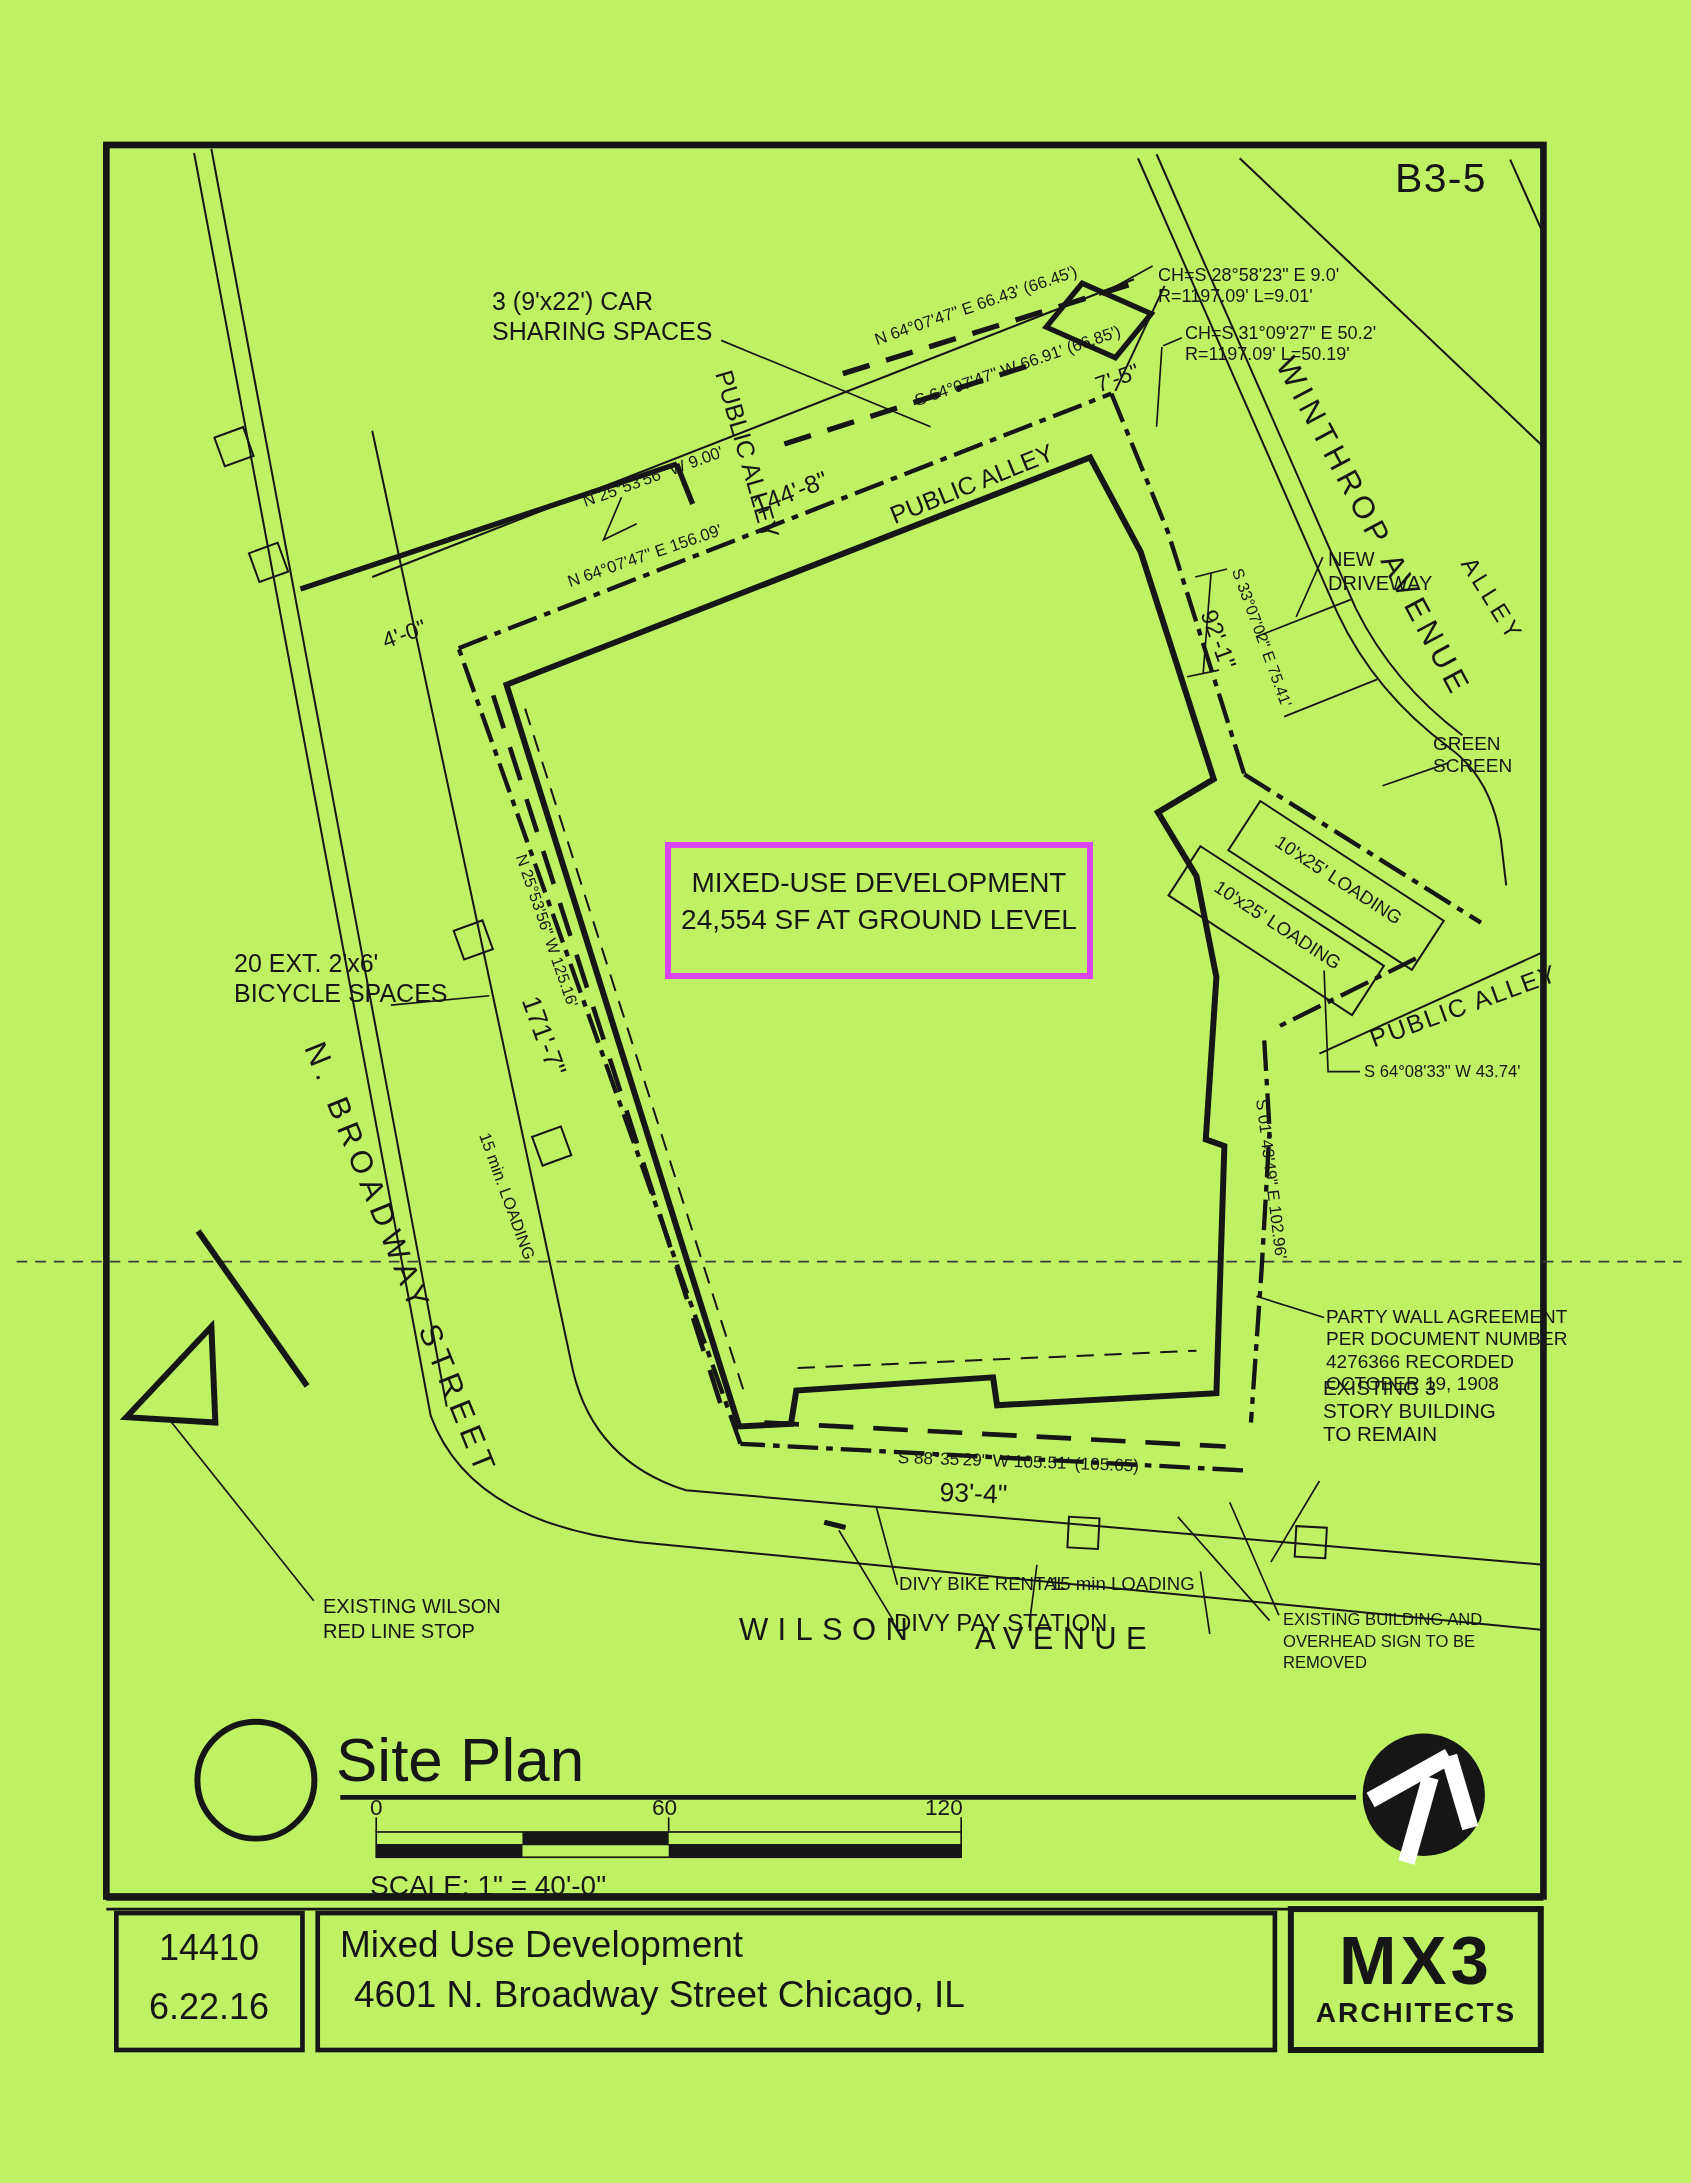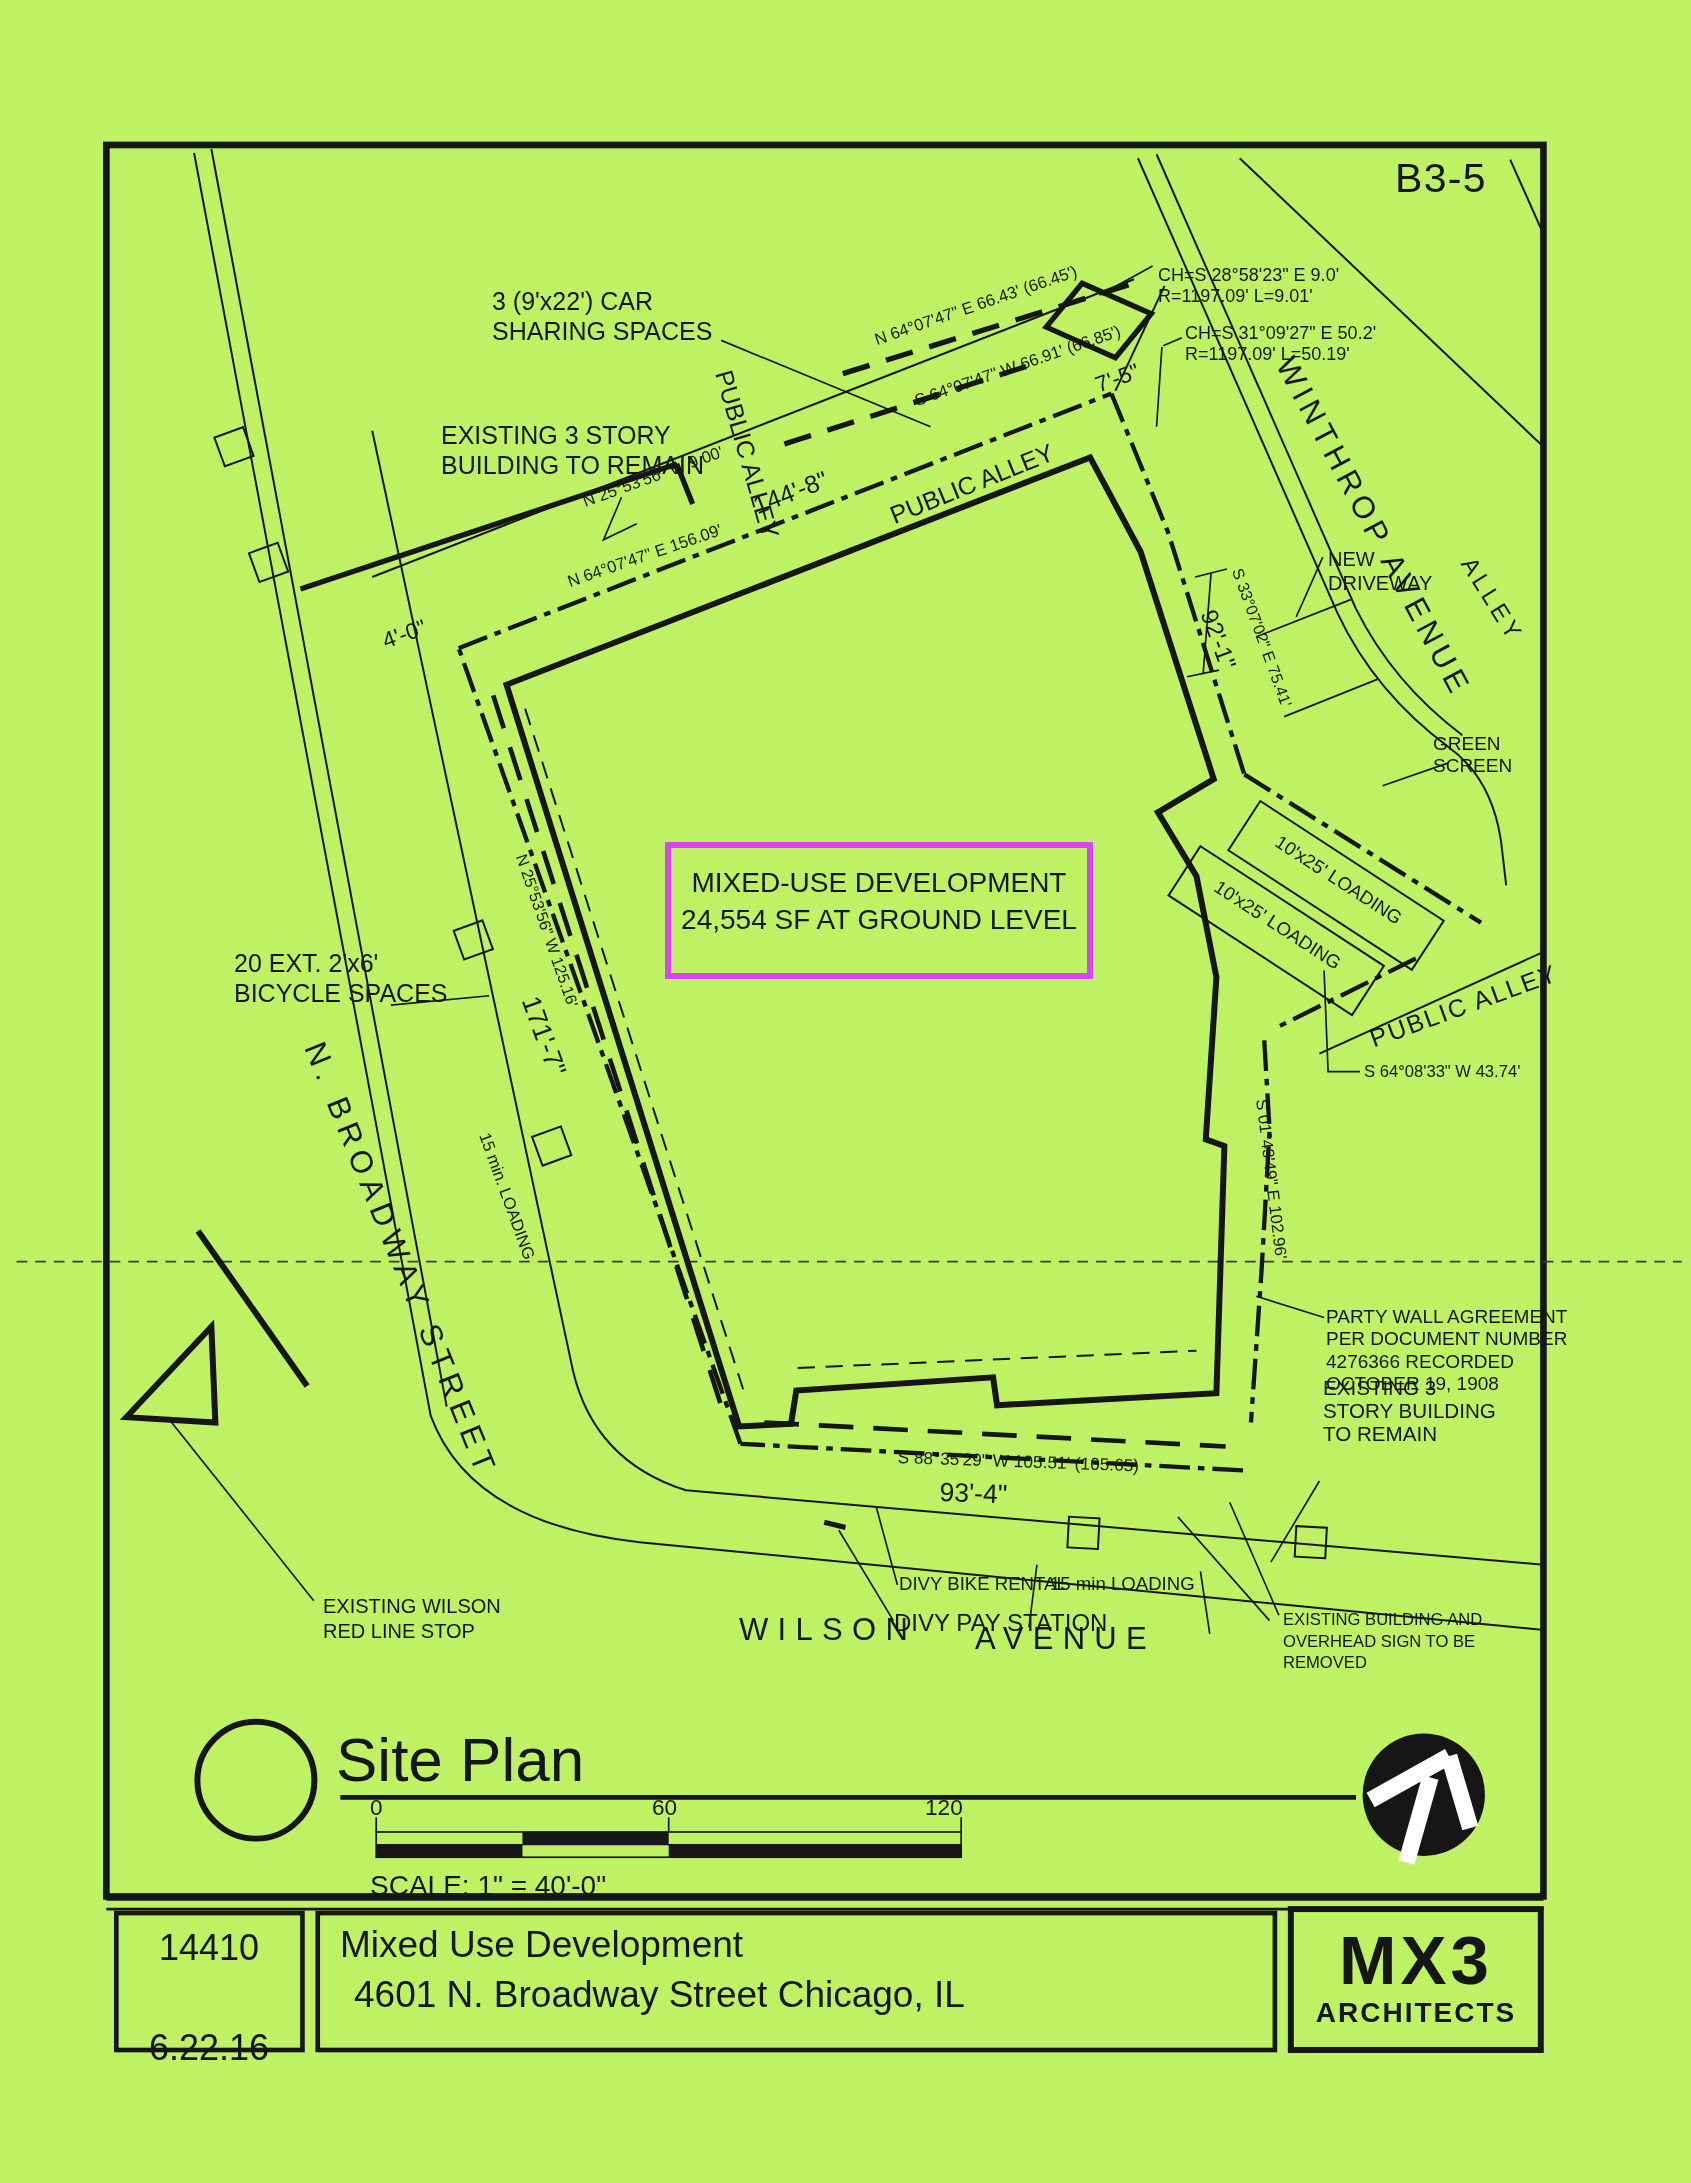--- a/index.html
+++ b/index.html
@@ -155,24 +155,20 @@
     </g>
   </svg>
 
   <div class="lbl" style="left:1395px;top:154px;font-size:41px;letter-spacing:1.3px;">B3-5</div>
 
   <div class="lbl" style="left:492px;top:287px;font-size:25px;">
     <div>3 (9'x22') CAR</div>
     <div>SHARING SPACES</div>
   </div>
 
-  <div class="lbl" style="left:441px;top:421px;font-size:25px;">
-    <div>EXISTING 3 STORY</div>
-    <div>BUILDING TO REMAIN</div>
-  </div>
 
   <div class="lbl" style="left:737px;top:367px;font-size:25px;transform:rotate(74deg);">PUBLIC ALLEY</div>
 
   <div class="lbl" style="left:886px;top:503px;font-size:25px;transform:rotate(-22deg);">PUBLIC ALLEY</div>
 
   <div class="lbl" style="left:872px;top:331px;font-size:16.6px;transform:rotate(-19deg);">N 64°07'47" E 66.43' (66.45')</div>
 
   <div class="lbl" style="left:912px;top:392px;font-size:16.6px;transform:rotate(-19deg);">S 64°07'47" W 66.91' (66.85')</div>
 
   <div class="lbl" style="left:580px;top:493px;font-size:16.6px;transform:rotate(-20deg);">N 25°53'56" W 9.00'</div>
@@ -279,21 +275,21 @@
 
   <div class="lbl" style="left:336px;top:1723px;font-size:62px;">Site Plan</div>
 
   <div class="lbl" style="left:370px;top:1795px;font-size:22.6px;">0</div>
   <div class="lbl" style="left:652px;top:1795px;font-size:22.6px;">60</div>
   <div class="lbl" style="left:925px;top:1795px;font-size:22.6px;">120</div>
 
   <div class="lbl" style="left:370px;top:1869px;font-size:28px;">SCALE: 1" = 40'-0"</div>
 
   <div class="lbl c" style="left:116px;top:1927px;width:186px;font-size:36px;">14410</div>
-  <div class="lbl c" style="left:116px;top:1986px;width:186px;font-size:36px;margin-top:41px;">6.22.16</div>
+  <div class="lbl c" style="left:116px;top:1986px;width:186px;font-size:36px;">6.22.16</div>
 
   <div class="lbl" style="left:340px;top:1923px;font-size:37px;">Mixed Use Development</div>
   <div class="lbl" style="left:354px;top:1973px;font-size:37px;">4601 N. Broadway Street  Chicago, IL</div>
 
   <div class="lbl c" style="left:1291px;top:1920px;width:250px;font-size:69px;font-weight:700;letter-spacing:4px;">MX3</div>
   <div class="lbl c" style="left:1291px;top:1996px;width:250px;font-size:28px;font-weight:700;letter-spacing:2px;">ARCHITECTS</div>
 
 </div>
 
 

